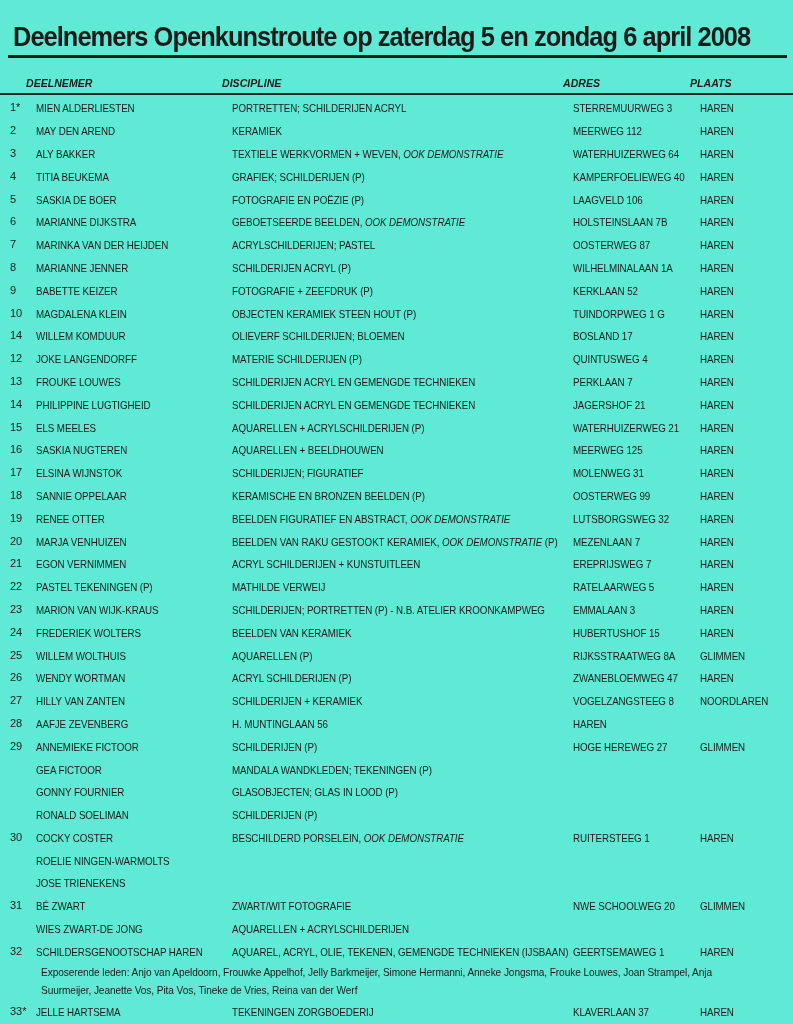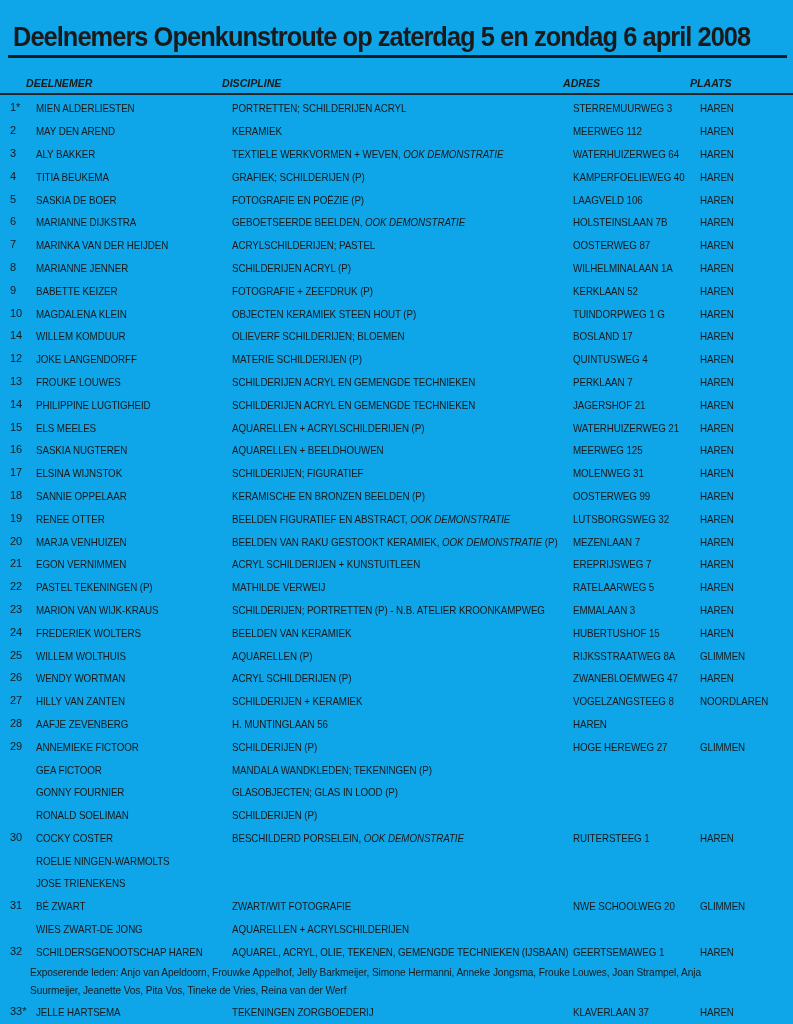--- a/index.html
+++ b/index.html
@@ -1,19 +1,19 @@
 <!DOCTYPE html>
 <html><head>
 <meta charset="utf-8">
 <style>
   html,body{margin:0;padding:0;}
   .page{
     position:relative;
     width:793px;height:1024px;
-    background:#0ea5e9;
+    background:#5eead4;
     color:#1a1a1a;
     font-family:"Liberation Sans", sans-serif;
     overflow:hidden;
   }
   .title{
     position:absolute;left:13px;top:4px;
     font-size:27px;font-weight:700;letter-spacing:-1px;
     white-space:nowrap;
     transform:scaleX(0.94);transform-origin:0 0;
   }
@@ -47,21 +47,21 @@
   .cell{white-space:nowrap;overflow:visible;}
   .cell .ctext{
     display:inline-block;white-space:nowrap;
     font-size:11px;letter-spacing:-0.1px;
     transform:scaleX(0.89);transform-origin:0 50%;
   }
   .c-num{font-size:11px;}
   .it{font-style:italic;}
   .note-line{
     height:18.5px;display:flex;align-items:center;
-    padding-left:30px;box-sizing:border-box;text-align:right;
+    padding-left:41px;box-sizing:border-box;text-align:right;
   }
   .note-line .ctext{
     display:inline-block;white-space:nowrap;
     font-size:11px;letter-spacing:-0.1px;
     transform:scaleX(0.92);transform-origin:0 50%;
   }
 </style>
 </head>
 <body>
 

